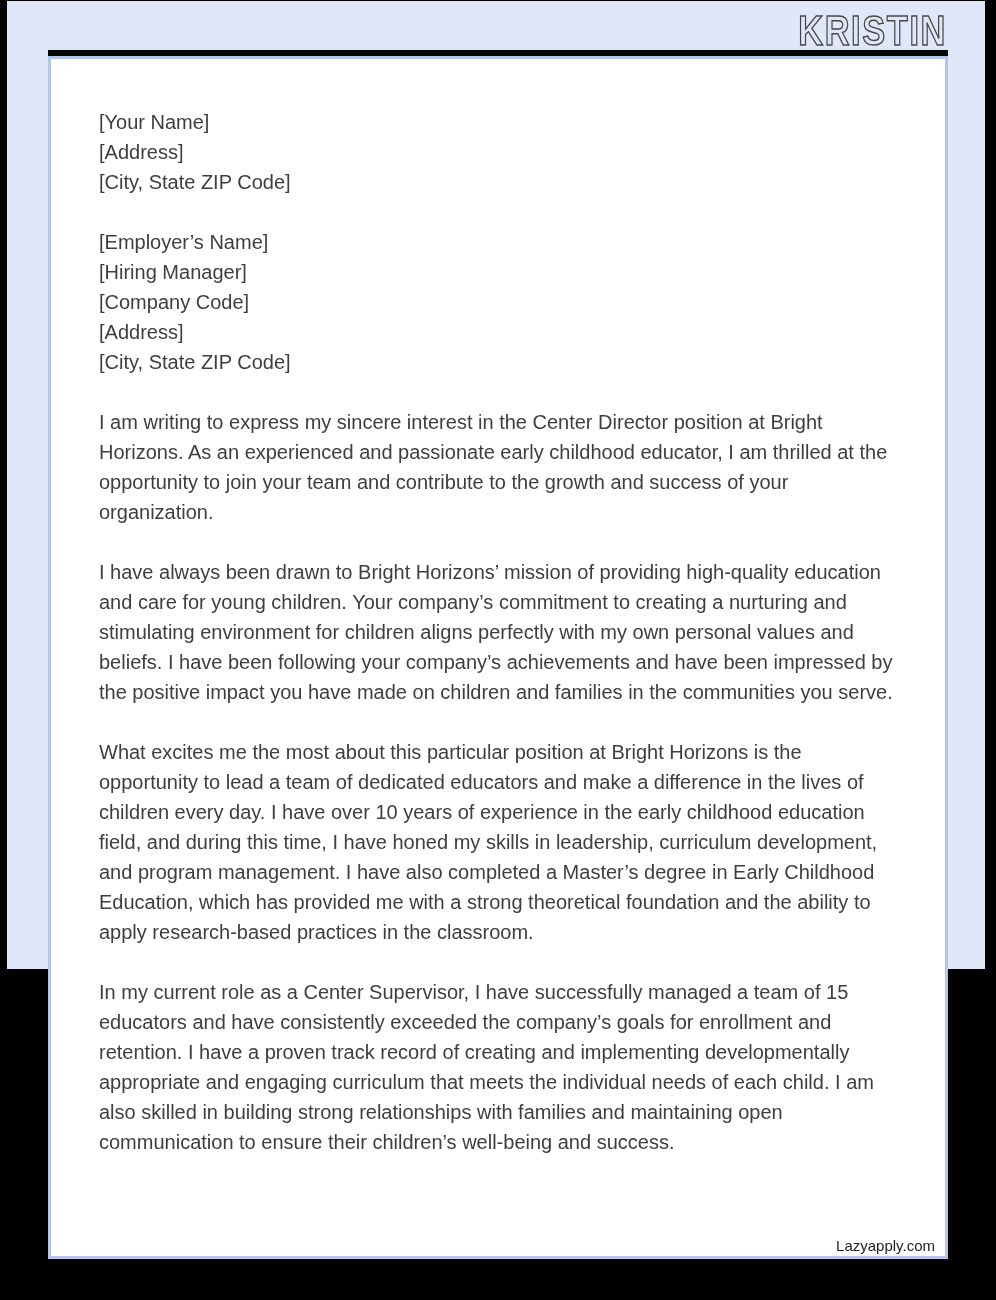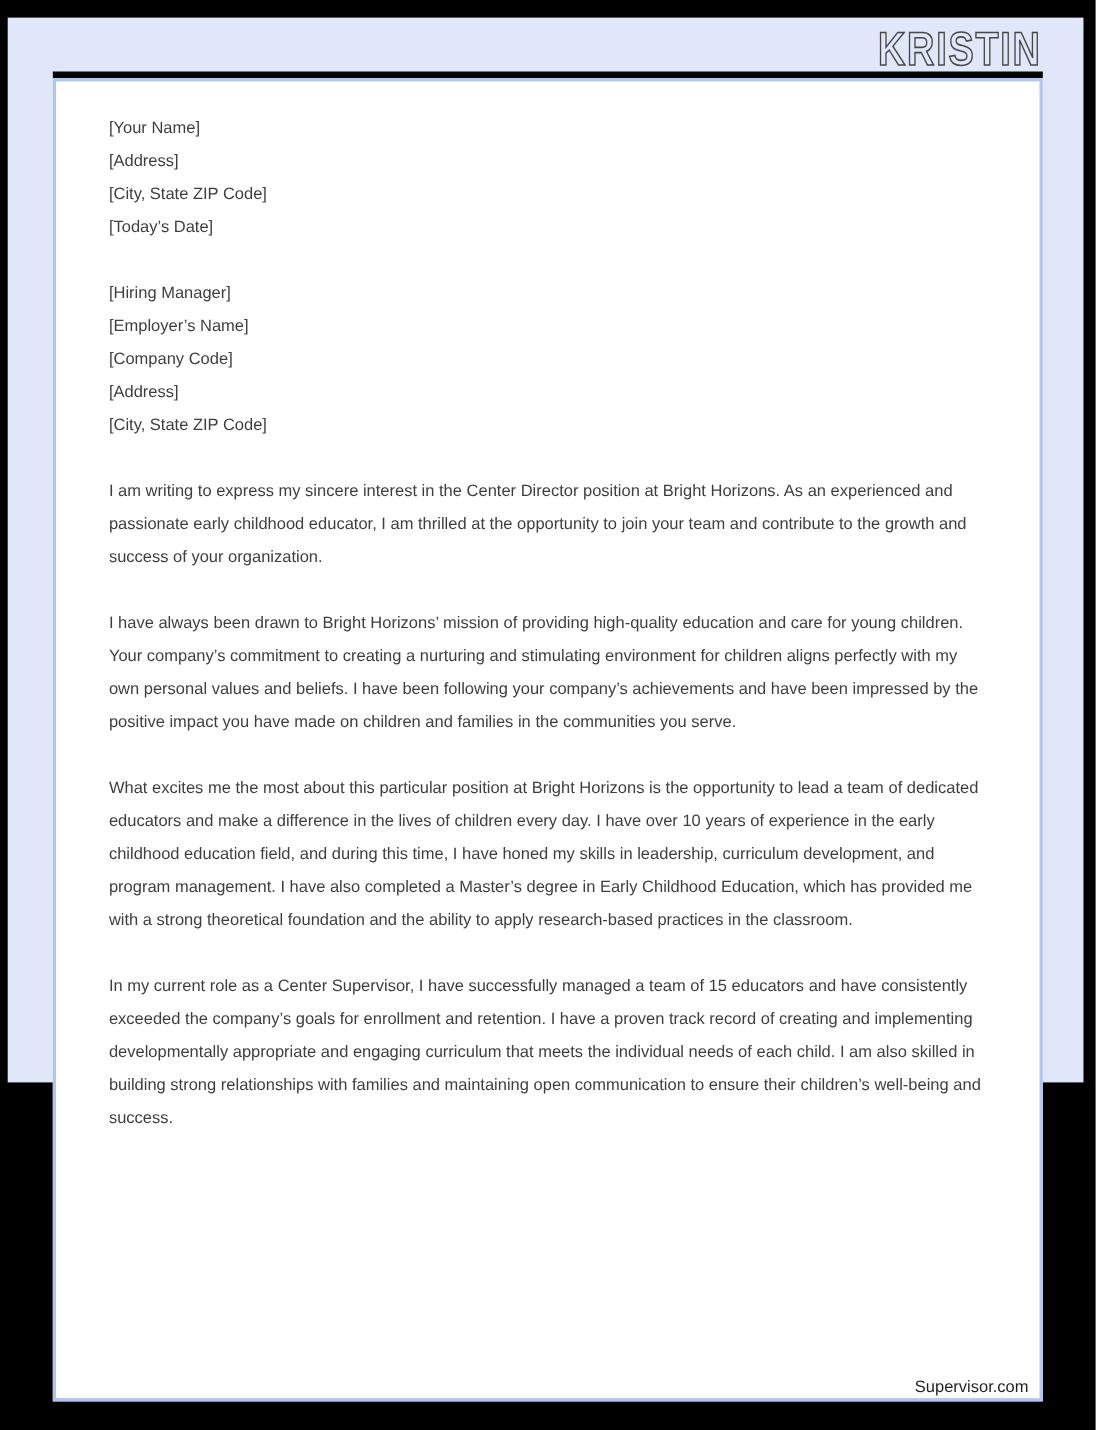--- a/index.html
+++ b/index.html
@@ -5,21 +5,21 @@
   * { margin: 0; padding: 0; box-sizing: border-box; }
   html, body { width: 996px; height: 1300px; }
   body {
     position: relative;
     background: #000000;
     font-family: "Liberation Sans", sans-serif;
     overflow: hidden;
   }
   .canvas {
     position: absolute;
-    left: 7px; top: 16px;
+    left: 7px; top: 1px;
     width: 978px; height: 968px;
     background: #dfe7f8;
   }
   .brand {
     position: absolute;
     top: 8px; right: 38px;
     font-size: 43px;
     font-weight: 600;
     letter-spacing: 2px;
     line-height: 1.0;
@@ -37,22 +37,22 @@
   }
   .doc {
     position: absolute;
     left: 41px; top: 55px;
     width: 900px; height: 1203px;
     background: #ffffff;
     border: 3px solid #b3c5ed;
     overflow: hidden;
   }
   .doc-inner {
-    padding: 28px 44px 0 48px;
-    font-size: 15px;
+    padding: 48px 44px 0 48px;
+    font-size: 20px;
     line-height: 30px;
     color: #3e3e3e;
   }
   .block { margin-bottom: 30px; }
   .block div { white-space: nowrap; }
   .para { margin-bottom: 30px; }
   .watermark {
     position: absolute;
     right: 10px; bottom: 1px;
     font-size: 15px;
@@ -69,35 +69,34 @@
 
   <div class="topbar"></div>
 
   <div class="doc">
     <div class="doc-inner">
 
       <div class="block">
         <div>[Your Name]</div>
         <div>[Address]</div>
         <div>[City, State ZIP Code]</div>
-        <div>[Today’s Date]</div>
       </div>
 
       <div class="block">
+        <div>[Employer’s Name]</div>
         <div>[Hiring Manager]</div>
-        <div>[Employer’s Name]</div>
         <div>[Company Code]</div>
         <div>[Address]</div>
         <div>[City, State ZIP Code]</div>
       </div>
 
 
       <p class="para">I am writing to express my sincere interest in the Center Director position at Bright Horizons. As an experienced and passionate early childhood educator, I am thrilled at the opportunity to join your team and contribute to the growth and success of your organization.</p>
       <p class="para">I have always been drawn to Bright Horizons’ mission of providing high-quality education and care for young children. Your company’s commitment to creating a nurturing and stimulating environment for children aligns perfectly with my own personal values and beliefs. I have been following your company’s achievements and have been impressed by the positive impact you have made on children and families in the communities you serve.</p>
       <p class="para">What excites me the most about this particular position at Bright Horizons is the opportunity to lead a team of dedicated educators and make a difference in the lives of children every day. I have over 10 years of experience in the early childhood education field, and during this time, I have honed my skills in leadership, curriculum development, and program management. I have also completed a Master’s degree in Early Childhood Education, which has provided me with a strong theoretical foundation and the ability to apply research-based practices in the classroom.</p>
       <p class="para">In my current role as a Center Supervisor, I have successfully managed a team of 15 educators and have consistently exceeded the company’s goals for enrollment and retention. I have a proven track record of creating and implementing developmentally appropriate and engaging curriculum that meets the individual needs of each child. I am also skilled in building strong relationships with families and maintaining open communication to ensure their children’s well-being and success.</p>
 
     </div>
 
-    <div class="watermark">Supervisor.com</div>
+    <div class="watermark">Lazyapply.com</div>
   </div>
 
 </div>
 
 </body></html>

